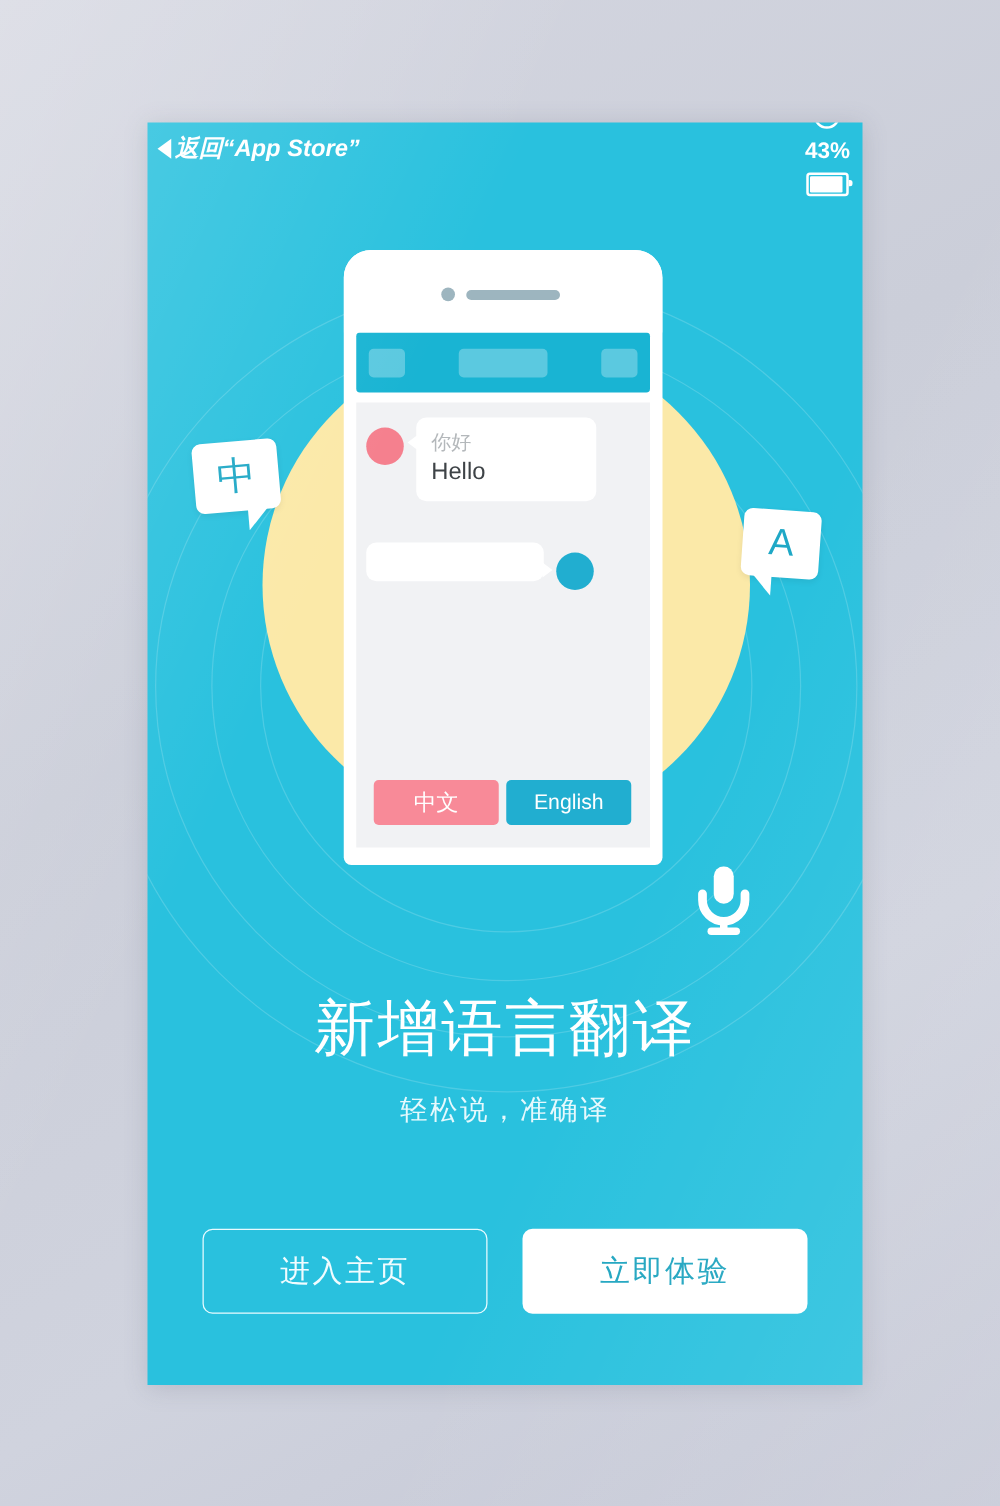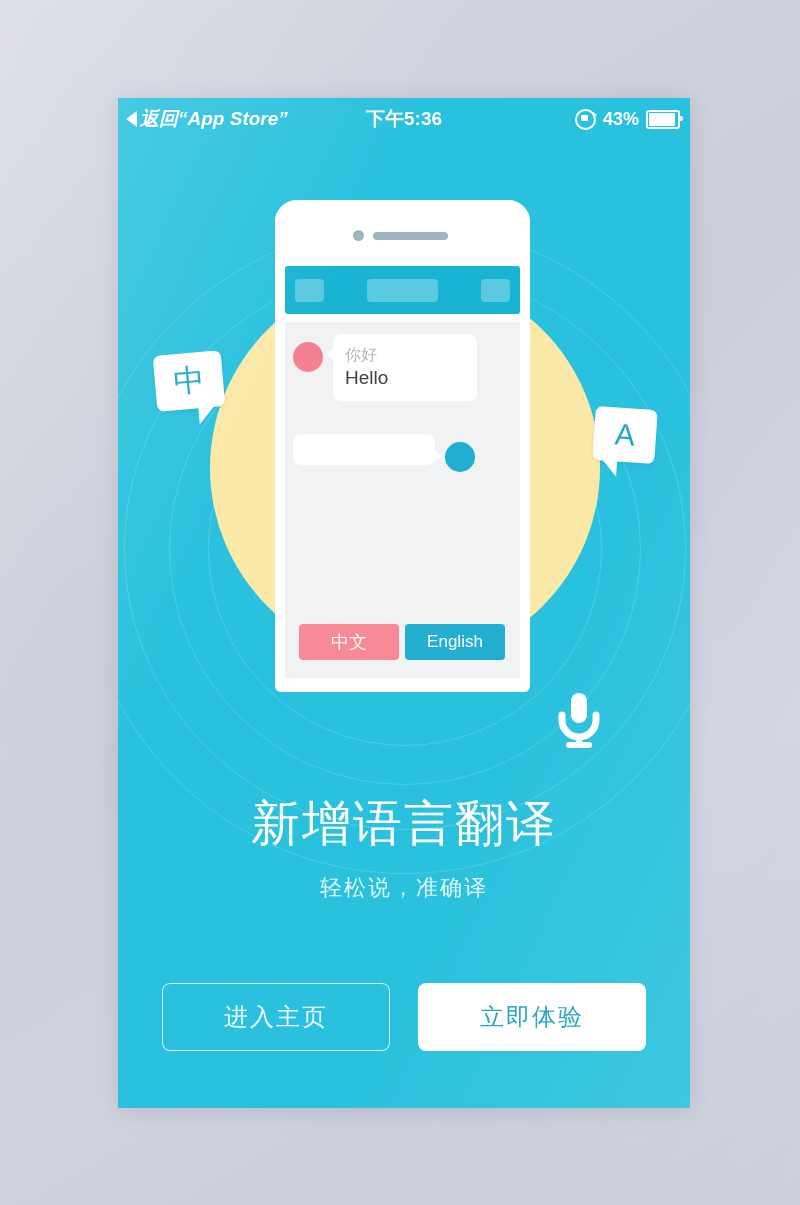--- a/index.html
+++ b/index.html
@@ -92,20 +92,21 @@
     font-weight: bold;
     pointer-events: none;
   }
   #sb-right {
     margin-left: auto;
     margin-right: 10px;
     display: flex;
     align-items: center;
     gap: 7px;
     z-index: 2;
+    flex-direction: column;
   }
   .rotlock {
     width: 17px; height: 17px;
     border: 2px solid #fff;
     border-radius: 50%;
     position: relative;
     flex: none;
   }
   .rotlock::before {
     content: "";
@@ -419,21 +420,20 @@
     <div class="ring r4"></div>
     <div class="ring r1"></div>
     <div class="ring r2"></div>
     <div class="ring r3"></div>
 
     <div id="statusbar">
       <div id="sb-left">
         <span class="back-tri"></span>
         <span>返回“App Store”</span>
       </div>
-      <div id="sb-center">下午5:36</div>
       <div id="sb-right">
         <span class="rotlock"></span>
         <span id="battery-pct">43%</span>
         <span class="battery">
             <i></i>
           </span>
       </div>
     </div>
 
     <div id="illus">

